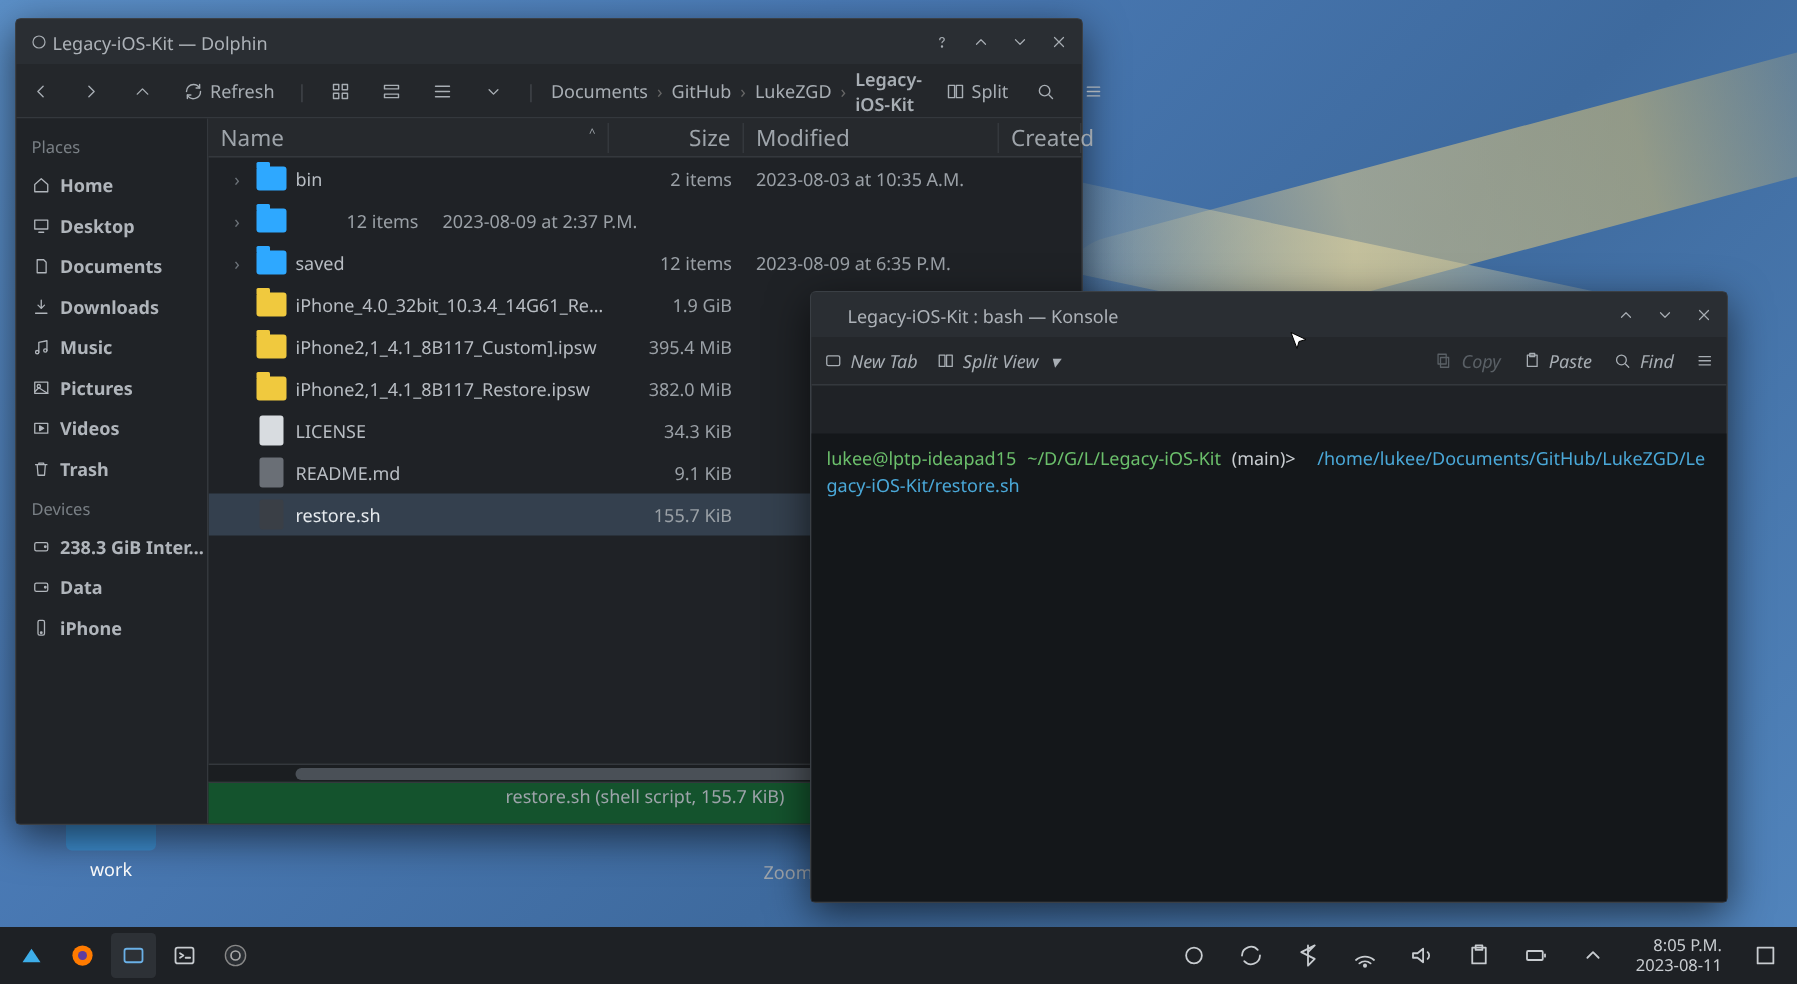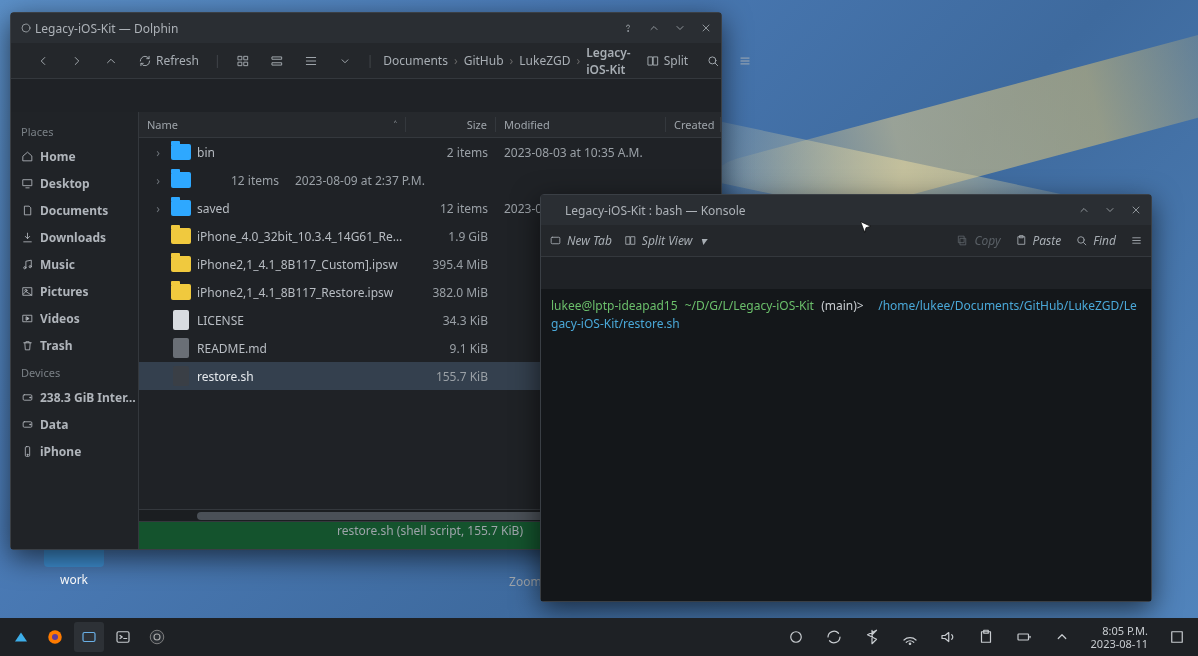--- a/index.html
+++ b/index.html
@@ -18,37 +18,37 @@
 
 
 .window { position: absolute; background: #1f2226; color: #c8ccd0; border: 1px solid #3a3f45; border-radius: 4px; box-shadow: 0 8px 28px rgba(0,0,0,0.6); display: flex; flex-direction: column; }
 .titlebar { height: 30px; display: flex; align-items: center; justify-content: space-between; padding: 0 6px; background: #2a2e33; font-size: 12px; }
 .titlebar .title-center { flex: 1; color: #adb2b8; }
 .titlebar .win-controls { display: flex; gap: 8px; }
 .winbtn { width: 18px; height: 18px; display: inline-flex; align-items: center; justify-content: center; color: #a8aeb4; cursor: pointer; }
 .winbtn svg { width: 12px; height: 12px; }
 
 
-.dolphin-tb { height: 36px; display: flex; align-items: center; padding: 0 20px; gap: 10px; border-bottom: 1px solid #34383d; background: #24272b; font-size: 12px; }
+.dolphin-tb { height: 36px; display: flex; align-items: center; padding: 0 4px; gap: 10px; border-bottom: 1px solid #34383d; background: #24272b; font-size: 12px; }
 .tb-btn { display: inline-flex; align-items: center; gap: 4px; color: #a8aeb4; cursor: pointer; padding: 3px 5px; border-radius: 3px; }
 .tb-btn svg { width: 14px; height: 14px; }
 .breadcrumb { display: flex; align-items: center; gap: 6px; color: #a8aeb4; }
 .crumb { cursor: pointer; }
 .crumb-sep { color: #666; }
 .tb-right { margin-left: auto; display: flex; gap: 8px; align-items: center; }
 
 
-.dolphin-body { flex: 1; display: flex; min-height: 0; margin-top: 33px; }
+.dolphin-body { flex: 1; display: flex; min-height: 0; }
 .sidebar { width: 128px; background: #202327; border-right: 1px solid #34383d; padding: 6px 0; font-size: 12px; overflow: hidden; }
 .side-head { font-size: 11px; color: #7a8086; padding: 6px 10px 4px; }
 .side-item { display: flex; align-items: center; gap: 6px; padding: 5px 10px; color: #b0b5bb; cursor: pointer; white-space: nowrap; overflow: hidden; text-overflow: ellipsis; font-weight: bold; }
 .side-item svg { width: 13px; height: 13px; flex-shrink: 0; }
 
 .file-area { flex: 1; display: flex; flex-direction: column; min-width: 0; }
-.col-heads { display: flex; height: 26px; background: #26292d; border-bottom: 1px solid #34383d; font-size: 11px; color: #9ea4aa; align-items: center; }
+.col-heads { display: flex; height: 26px; background: #26292d; border-bottom: 1px solid #34383d; font-size: 15px; color: #9ea4aa; align-items: center; }
 .col-heads div { padding: 0 8px; border-right: 1px solid #34383d; }
 .ch-name { flex: 1; cursor: pointer; display: flex; align-items: center; justify-content: space-between; }
 .ch-size { width: 90px; text-align: right; cursor: pointer; }
 .ch-mod { width: 170px; cursor: pointer; }
 .ch-created { width: 55px; text-align: right; border-right: none; cursor: pointer; }
 
 .file-list { flex: 1; overflow: auto; }
 .frow { display: flex; align-items: center; height: 28px; font-size: 12px; color: #b8bdc3; padding-left: 12px; }
 .frow.sel { background: #34404e; color: #e6eaee; }
 .frow .expand { width: 14px; text-align: center; color: #6c7278; }

